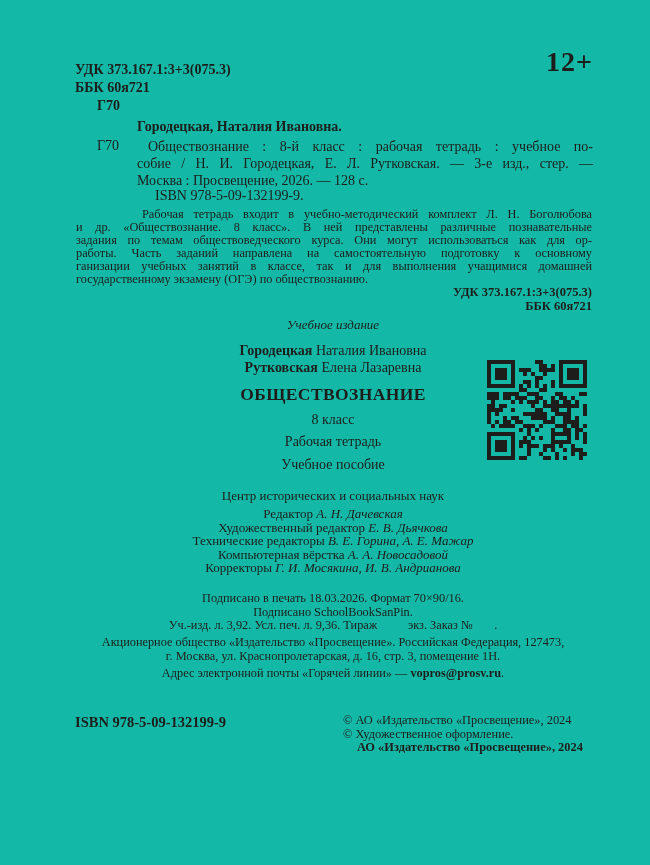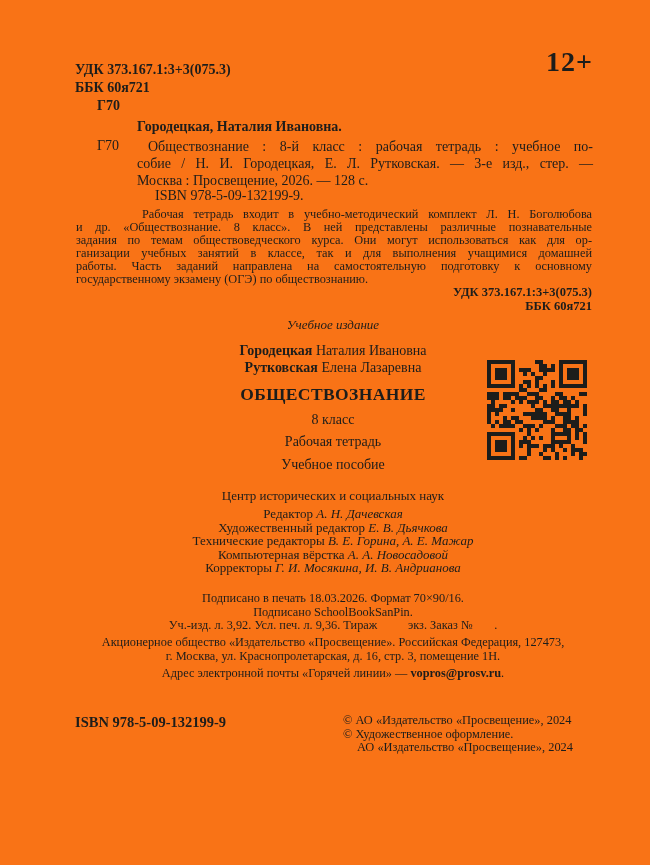--- a/index.html
+++ b/index.html
@@ -1,17 +1,17 @@
 <!DOCTYPE html>
 <html lang="ru"><head>
 <meta charset="utf-8">
 <style>
   html,body { margin:0; padding:0; background:#ffffff; }
   .page {
-    position:relative; width:650px; height:865px; background:#f97316;
+    position:relative; width:650px; height:865px; background:#14b8a6;
     font-family:"Liberation Serif", "DejaVu Serif", serif;
     color:#1d1d1b; overflow:hidden;
   }
   .abs { position:absolute; }
   .b { font-weight:bold; }
   .i { font-style:italic; }
   .jl { text-align:justify; text-align-last:justify; }
   .cblock { position:absolute; left:75px; width:516px; text-align:center; }
 
   #top-meta { left:75px; top:61px; font-weight:bold; font-size:14px; line-height:18px; }
@@ -41,21 +41,21 @@
   #staff-center { top:488px; font-size:13px; }
   #staff-roles  { top:507px; font-size:13px; line-height:13.5px; }
 
   #imprint   { top:592px; font-size:12.3px; line-height:13.6px; }
   #imprint .pre { white-space:pre; }
   #publisher { top:636px; font-size:12.3px; line-height:13.8px; }
   #email-line { top:666px; font-size:12.3px; }
 
   #footer-isbn { left:75px; top:714px; font-weight:bold; font-size:14.5px;text-align:center; }
   #copyright { left:343px; top:714px; font-size:12.4px; line-height:13.5px; }
-  #copyright .ind { padding-left:14px; }
+  #copyright .ind { padding-left:14px;font-weight:bold; }
 </style>
 </head>
 <body>
 
 <div class="page">
 
   <div class="abs" id="top-meta">
     <div>УДК 373.167.1:3+3(075.3)</div>
     <div>ББК 60я721</div>
     <div class="code-line">Г70</div>
@@ -69,22 +69,22 @@
     <div class="first jl">Обществознание : 8-й класс : рабочая тетрадь : учебное по-</div>
     <div class="jl">собие / Н. И. Городецкая, Е. Л. Рутковская. — 3-е изд., стер. —</div>
     <div>Москва : Просвещение, 2026. — 128 с.</div>
   </div>
   <div class="abs" id="isbn-top">ISBN 978-5-09-132199-9.</div>
 
   <div class="abs" id="annotation">
     <div class="first jl">Рабочая тетрадь входит в учебно-методический комплект Л. Н. Боголюбова</div>
     <div class="jl">и др. «Обществознание. 8 класс». В ней представлены различные познавательные</div>
     <div class="jl">задания по темам обществоведческого курса. Они могут использоваться как для ор-</div>
+    <div class="jl">работы. Часть заданий направлена на самостоятельную подготовку к основному</div>
     <div class="jl">ганизации учебных занятий в классе, так и для выполнения учащимися домашней</div>
-    <div class="jl">работы. Часть заданий направлена на самостоятельную подготовку к основному</div>
     <div>государственному экзамену (ОГЭ) по обществознанию.</div>
   </div>
   <div class="abs" id="ann-codes">
     <div>УДК 373.167.1:3+3(075.3)</div>
     <div>ББК 60я721</div>
   </div>
 
   <div class="cblock" id="ed-kind">Учебное издание</div>
   <div class="cblock" id="ed-authors">
     <div><span class="b">Городецкая</span>

